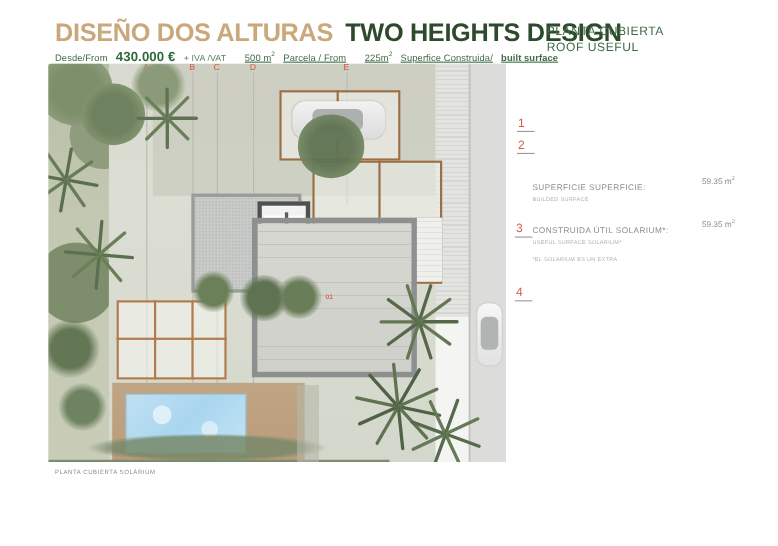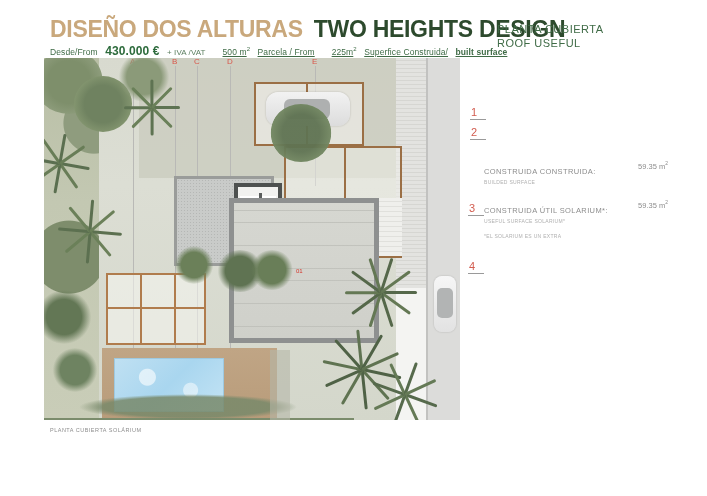--- a/index.html
+++ b/index.html
@@ -181,21 +181,21 @@
     <span class="sp-s"></span><span class="seg bold">built surface</span>
   </div>
 
   <div class="floorlabel">
     <div>PLANTA CUBIERTA</div>
     <div>ROOF USEFUL</div>
   </div>
 
   <div class="specs">
     <div class="spec-row">
-      <span class="spec-title">CONSTRUIDA CONSTRUIDA:</span>
+      <span class="spec-title">SUPERFICIE SUPERFICIE:</span>
       <span class="spec-val"><span>59.35</span> <span>m</span><sup>2</sup></span>
       <div class="spec-sub">BUILDED SURFACE</div>
     </div>
     <div class="spec-gap"></div>
     <div class="spec-row">
       <span class="spec-title">CONSTRUIDA ÚTIL SOLARIUM*:</span>
       <span class="spec-val"><span>59.35</span> <span>m</span><sup>2</sup></span>
       <div class="spec-sub">USEFUL SURFACE SOLARIUM*</div>
     </div>
     <div class="spec-note">*EL SOLARIUM ES UN EXTRA</div>

